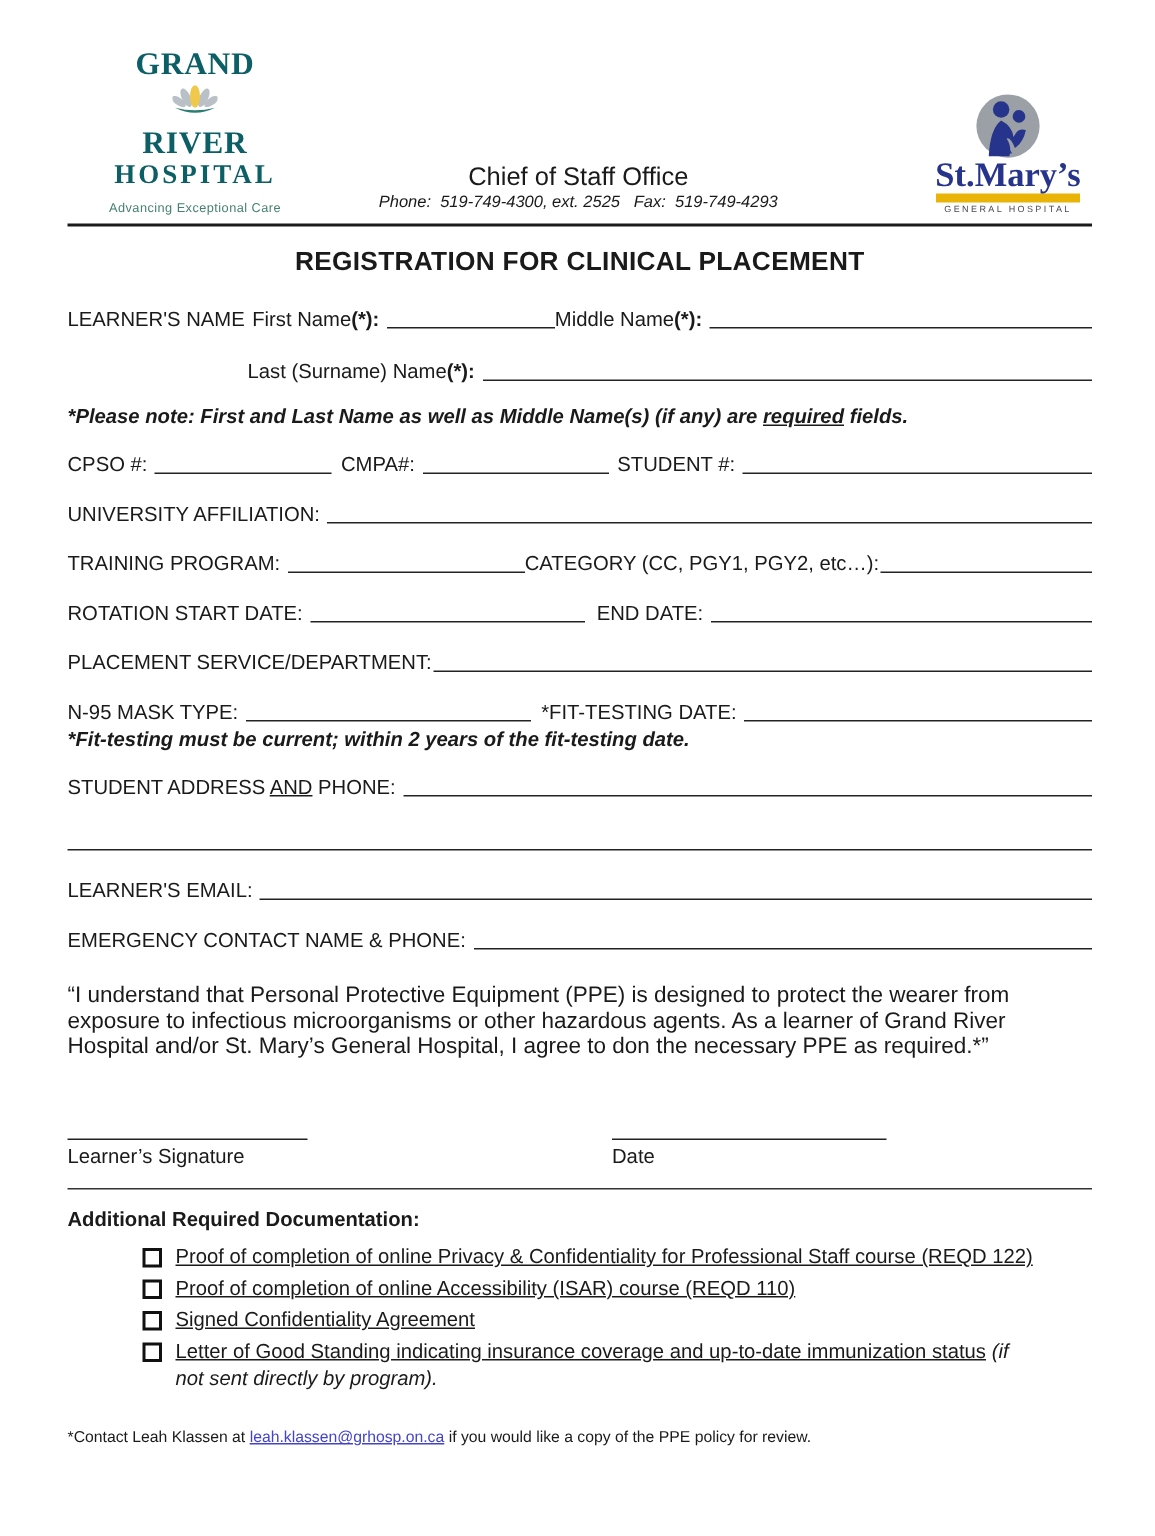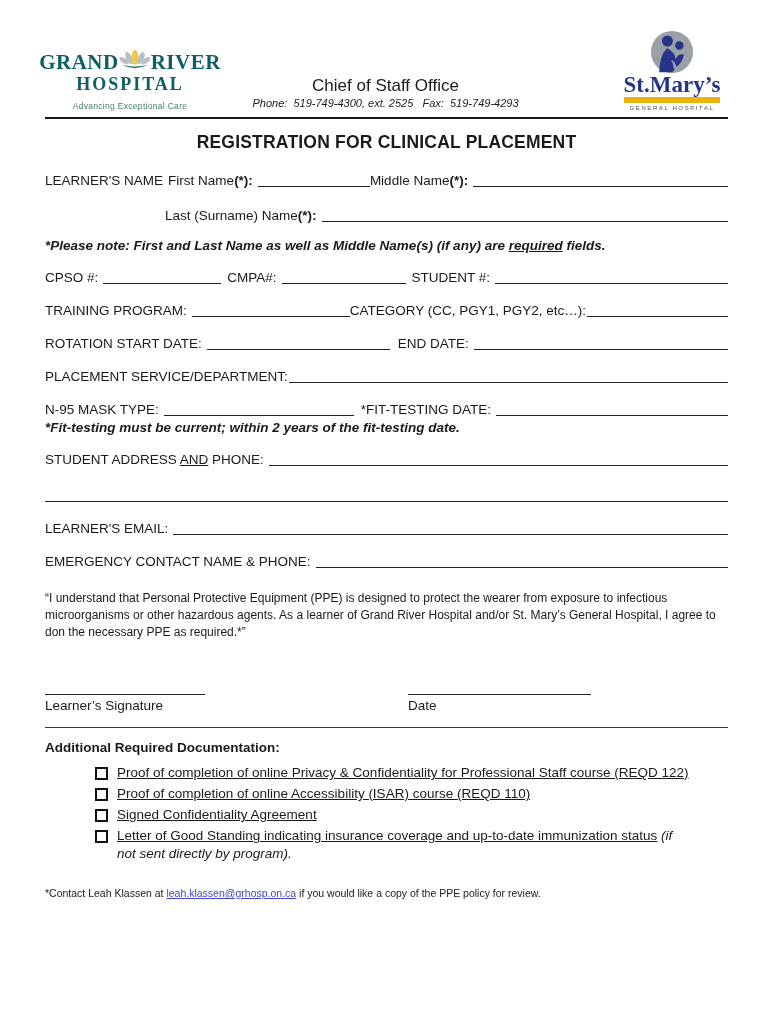--- a/index.html
+++ b/index.html
@@ -2,21 +2,21 @@
 <html><head>
 <meta charset="utf-8">
 <style>
   html,body { margin:0; padding:0; background:#ffffff; }
   body { font-family:"Liberation Sans","DejaVu Sans",sans-serif; color:#1a1a1a; }
   .page { width:770px; min-height:1024px; box-sizing:border-box; padding:30px 42px 40px 45px; background:#fff; }
 
   
   .letterhead { display:flex; align-items:flex-end; }
   .grh-logo { width:170px; flex:none; text-align:center; color:#0d5f66; }
-  .grh-row { display:flex; align-items:center; justify-content:center; font-family:"Liberation Serif","DejaVu Serif",serif; font-weight:bold; font-size:21px; letter-spacing:.5px; }
+  .grh-row { display:flex; align-items:center; justify-content:center; font-family:"Liberation Serif","DejaVu Serif",serif; font-weight:bold; font-size:21px; letter-spacing:.5px;flex-direction:column; }
   .grh-hospital { font-family:"Liberation Serif","DejaVu Serif",serif; font-weight:bold; font-size:18px; letter-spacing:2px; margin-top:-2px; }
   .grh-tagline { font-size:8.5px; color:#45806f; margin-top:6px; letter-spacing:.3px; }
   .office { flex:1; text-align:center; padding:0 60px 2px 0; }
   .office-title { font-size:17px; }
   .office-phone { font-size:11px; font-style:italic; white-space:pre; margin-top:1px; }
   .stm-logo { width:112px; flex:none; text-align:center; }
   .stm-name { font-family:"Liberation Serif","DejaVu Serif",serif; font-weight:bold; font-size:23px; color:#27348b; border-bottom:6px solid #eab308; display:inline-block; line-height:1; padding-bottom:1px; margin-top:-6px; }
   .stm-sub { font-size:6px; letter-spacing:1.6px; color:#4a4a55; margin-top:2px; }
 
   .rule-thick { border-bottom:2px solid #1a1a1a; margin-top:6px; }
@@ -30,21 +30,21 @@
   .frow { display:flex; align-items:flex-end; font-size:13.5px; margin-top:17px; line-height:16px; }
   .frow .lbl { white-space:pre; }
   .frow .line { border-bottom:1.5px solid #222; height:6px; margin:0 0 2px 5px; }
   .grow { flex:1 1 auto; }
   .b { font-weight:bold; }
   .note-line { font-weight:bold; font-style:italic; font-size:13.5px; margin-top:14px; }
   .note-line .u { text-decoration:underline; }
   .tight { margin-top:2px; }
   .u-inline { text-decoration:underline; }
 
-  .ppe { font-size:12px; line-height:17px; margin:20px 0 0 0; }
+  .ppe { font-size:15px; line-height:17px; margin:20px 0 0 0; }
 
   .sig-row { display:flex; margin-top:40px; }
   .sig-block .sigline { border-bottom:1.5px solid #222; height:13px; }
   .sig-label { font-size:13.5px; margin-top:3px; }
 
   .docs-heading { font-weight:bold; font-size:13.5px; margin-top:12px; }
   ul.docs { list-style:none; margin:9px 0 0 50px; padding:0; font-size:13.5px; }
   ul.docs li { display:flex; margin-bottom:3px; line-height:18px; }
   .cbx { flex:none; width:9px; height:9px; border:2px solid #111; margin:3px 9px 0 0; background:#fff; }
   .doc-text .u { text-decoration:underline; }
@@ -124,20 +124,24 @@
 
   <div class="frow">
     <span class="lbl">CPSO #:</span>
     <span class="line" style="flex:0 0 118px;margin-right:6px;"></span>
     <span class="lbl">CMPA#:</span>
     <span class="line" style="flex:0 0 124px;margin-right:6px;"></span>
     <span class="lbl">STUDENT #:</span>
     <span class="line grow"></span>
   </div>
 
+  <div class="frow">
+    <span class="lbl">UNIVERSITY AFFILIATION:</span>
+    <span class="line grow"></span>
+  </div>
 
   <div class="frow">
     <span class="lbl">TRAINING PROGRAM:</span>
     <span class="line" style="flex:0 0 158px;margin-right:0;"></span>
     <span class="lbl">CATEGORY (CC, PGY1, PGY2, etc…):</span>
     <span class="line grow" style="margin-left:1px;"></span>
   </div>
 
   <div class="frow">
     <span class="lbl">ROTATION START DATE:</span>

